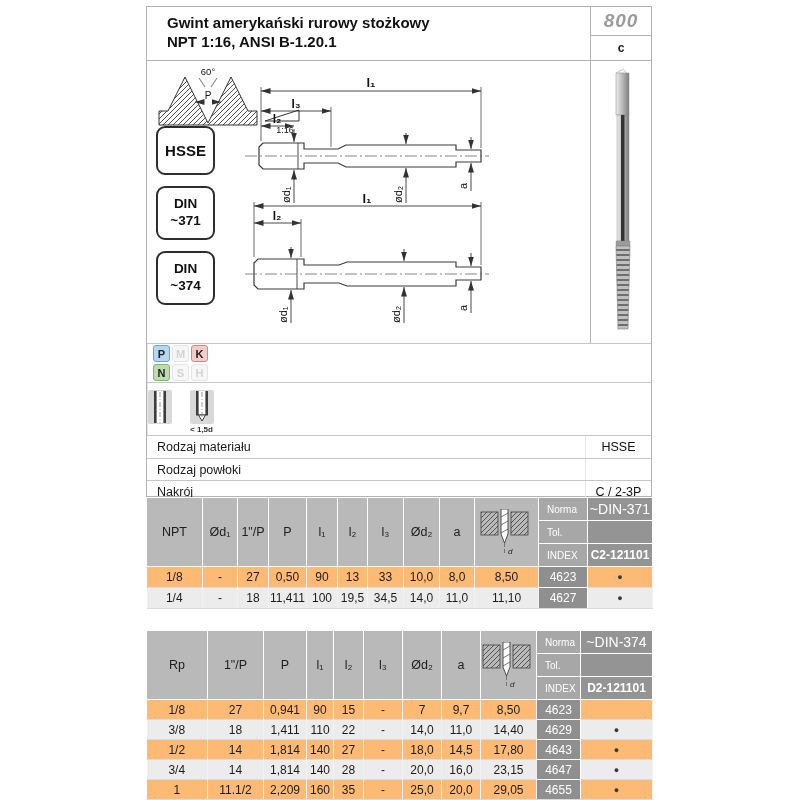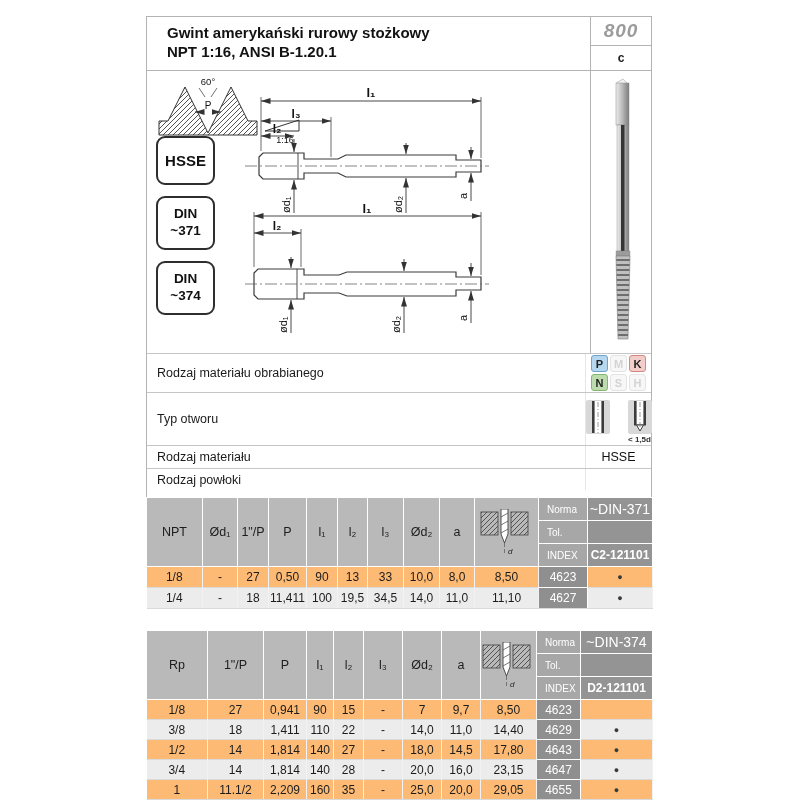--- a/index.html
+++ b/index.html
@@ -1,18 +1,18 @@
 <!DOCTYPE html>
 <html><head>
 <meta charset="utf-8">
 <style>
   html,body{margin:0;padding:0;background:#fff;}
   #page{position:relative;width:800px;height:800px;background:#fff;overflow:hidden;
         font-family:"Liberation Sans",sans-serif;color:#1a1a1a;}
-  .content{position:absolute;left:146px;top:16px;width:506px;height:491px;
+  .content{position:absolute;left:146px;top:6px;width:506px;height:491px;
            border:1px solid #b3b3b3;box-sizing:border-box;background:#fff;}
   
   .hdr{height:53px;border-bottom:1px solid #b3b3b3;display:flex;}
   .hdr-title{flex:1;padding:6px 0 0 20px;font-weight:bold;font-size:15px;line-height:19px;color:#121212;}
   .hdr-right{width:60px;border-left:1px solid #b3b3b3;display:flex;flex-direction:column;}
   .hdr-800{height:28px;border-bottom:1px solid #b3b3b3;color:#9b9b9b;font-style:italic;
            font-weight:bold;font-size:19px;display:flex;align-items:center;justify-content:center;letter-spacing:1px;}
   .hdr-c{flex:1;display:flex;align-items:center;justify-content:center;font-weight:bold;font-size:12px;color:#222;}
   
   .draw-row{height:282px;display:flex;}
@@ -190,34 +190,32 @@
           <rect x="25" y="54" width="12" height="126" fill="url(#gShank)" stroke="#8a8a8a" stroke-width="0.4"></rect>
           <rect x="29" y="54" width="3.5" height="126" fill="#343434"></rect>
           <rect x="24" y="180" width="14" height="5" fill="#9c9c9c" stroke="#8a8a8a" stroke-width="0.4"></rect>
           <polygon points="24,185 38,185 36,268 26,268" fill="url(#thr)" stroke="#7a7a7a" stroke-width="0.6"></polygon>
         </svg>
       </div>
     </div>
 
     <div>
       <div class="spec-row" style="height:38px">
-        <div class="spec-label">Rodzaj materiału obrabianego</div>
         <div class="spec-value">
           <div class="badges" id="badges">
               <div class="badge" style="background: rgb(181, 215, 239); border-color: rgb(111, 163, 204);">P</div>
               <div class="badge off">M</div>
               <div class="badge" style="background: rgb(243, 205, 201); border-color: rgb(208, 138, 130);">K</div>
               <div class="badge" style="background: rgb(188, 220, 174); border-color: rgb(133, 181, 115);">N</div>
               <div class="badge off">S</div>
               <div class="badge off">H</div>
             </div>
         </div>
       </div>
       <div class="spec-row" style="height:52px">
-        <div class="spec-label">Typ otworu</div>
         <div class="spec-value">
           <div class="holes">
             <div class="hole-col">
               <svg width="24" height="34" viewBox="0 0 24 34">
                 <rect width="24" height="34" rx="2" fill="#d8d8d8"></rect>
                 <rect x="6" y="1" width="12" height="32" fill="#fff"></rect>
                 <rect x="6" y="1" width="2.6" height="32" fill="#3c3c3c"></rect>
                 <rect x="15.4" y="1" width="2.6" height="32" fill="#3c3c3c"></rect>
                 <line x1="12" y1="2" x2="12" y2="33" stroke="#808080" stroke-width="0.8" stroke-dasharray="5 2 1 2"></line>
               </svg>
@@ -237,20 +235,24 @@
           </div>
         </div>
       </div>
       <div class="spec-row" style="height:22px">
         <div class="spec-label">Rodzaj materiału</div>
         <div class="spec-value">HSSE</div>
       </div>
       <div class="spec-row" style="height:21px">
         <div class="spec-label">Rodzaj powłoki</div>
         <div class="spec-value"></div>
+      </div>
+      <div class="spec-row" style="height:22px">
+        <div class="spec-label">Nakrój</div>
+        <div class="spec-value">C / 2-3P</div>
       </div>
     </div>
   </div>
 
   <table class="spec-table" id="t1" style="width: 506px;">
       <colgroup>
         <col style="width: 56px;">
         <col style="width: 35px;">
         <col style="width: 31px;">
         <col style="width: 38px;">

